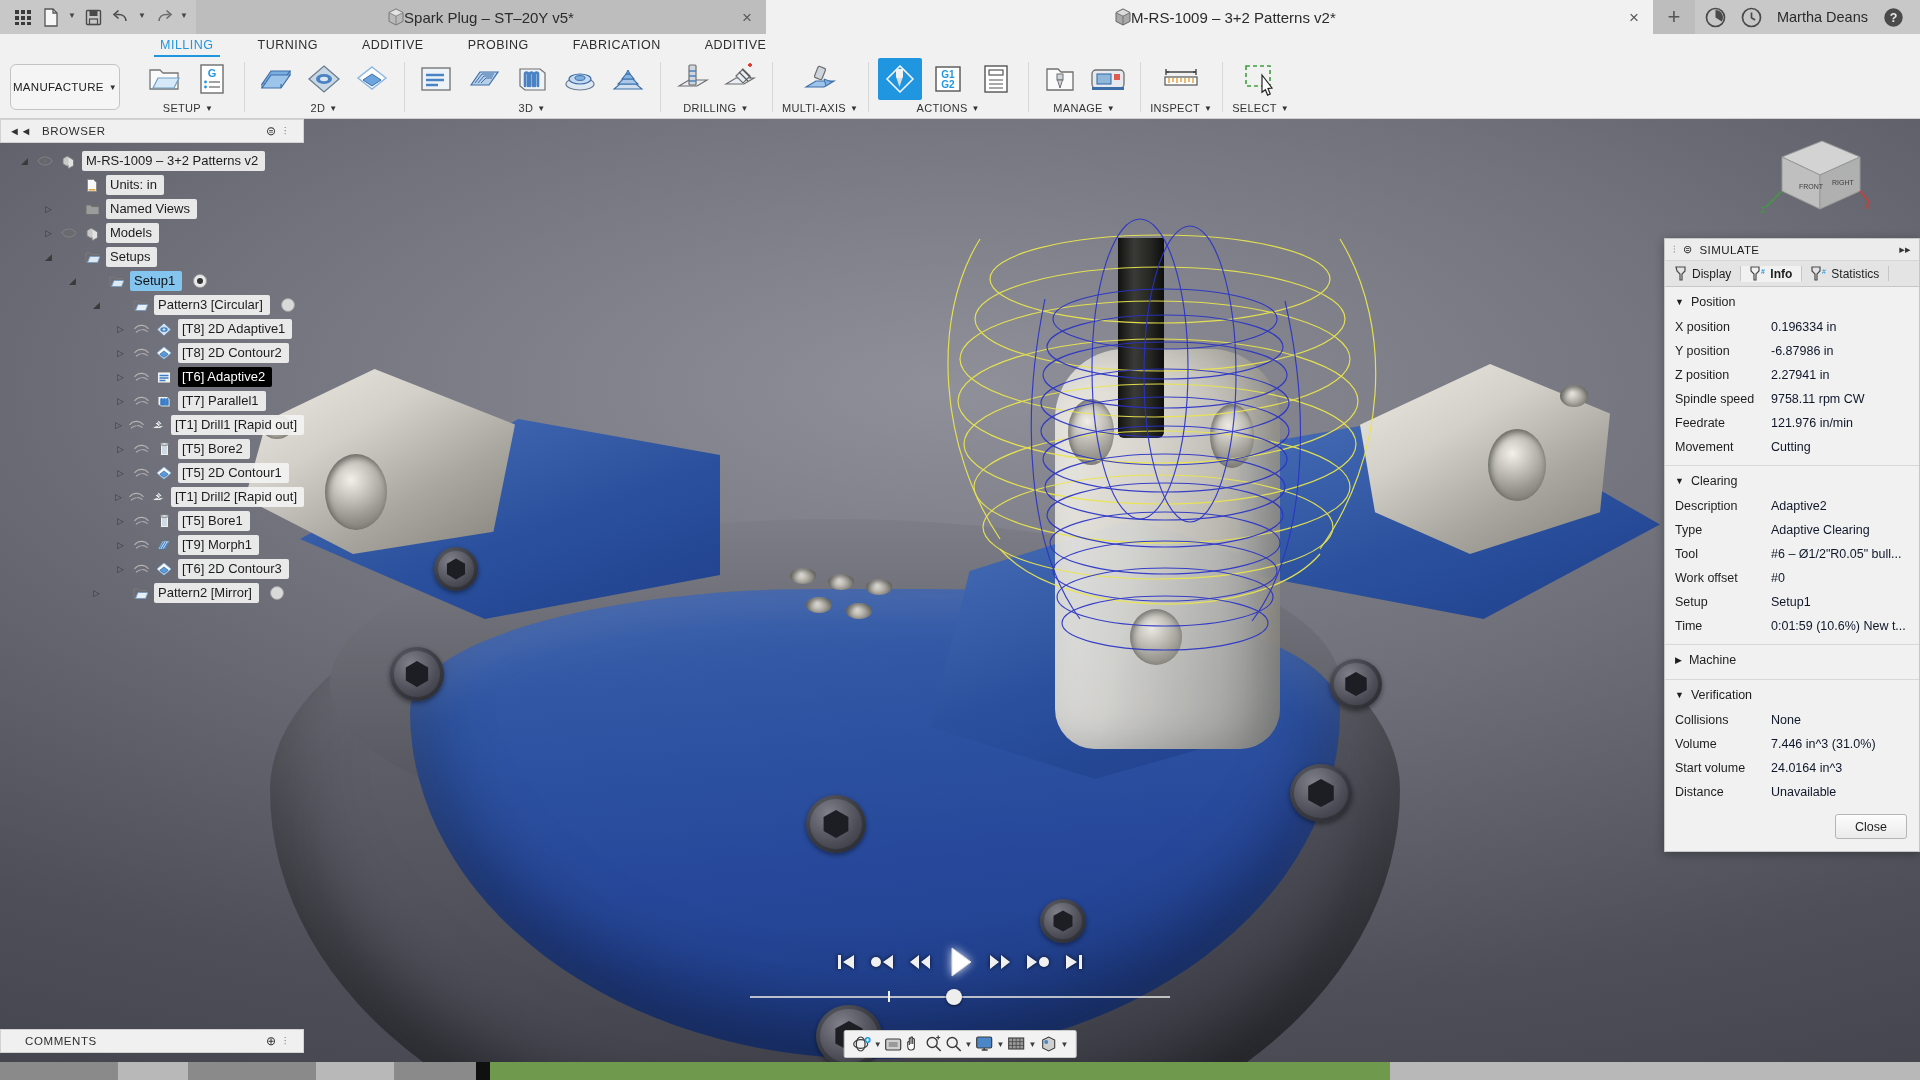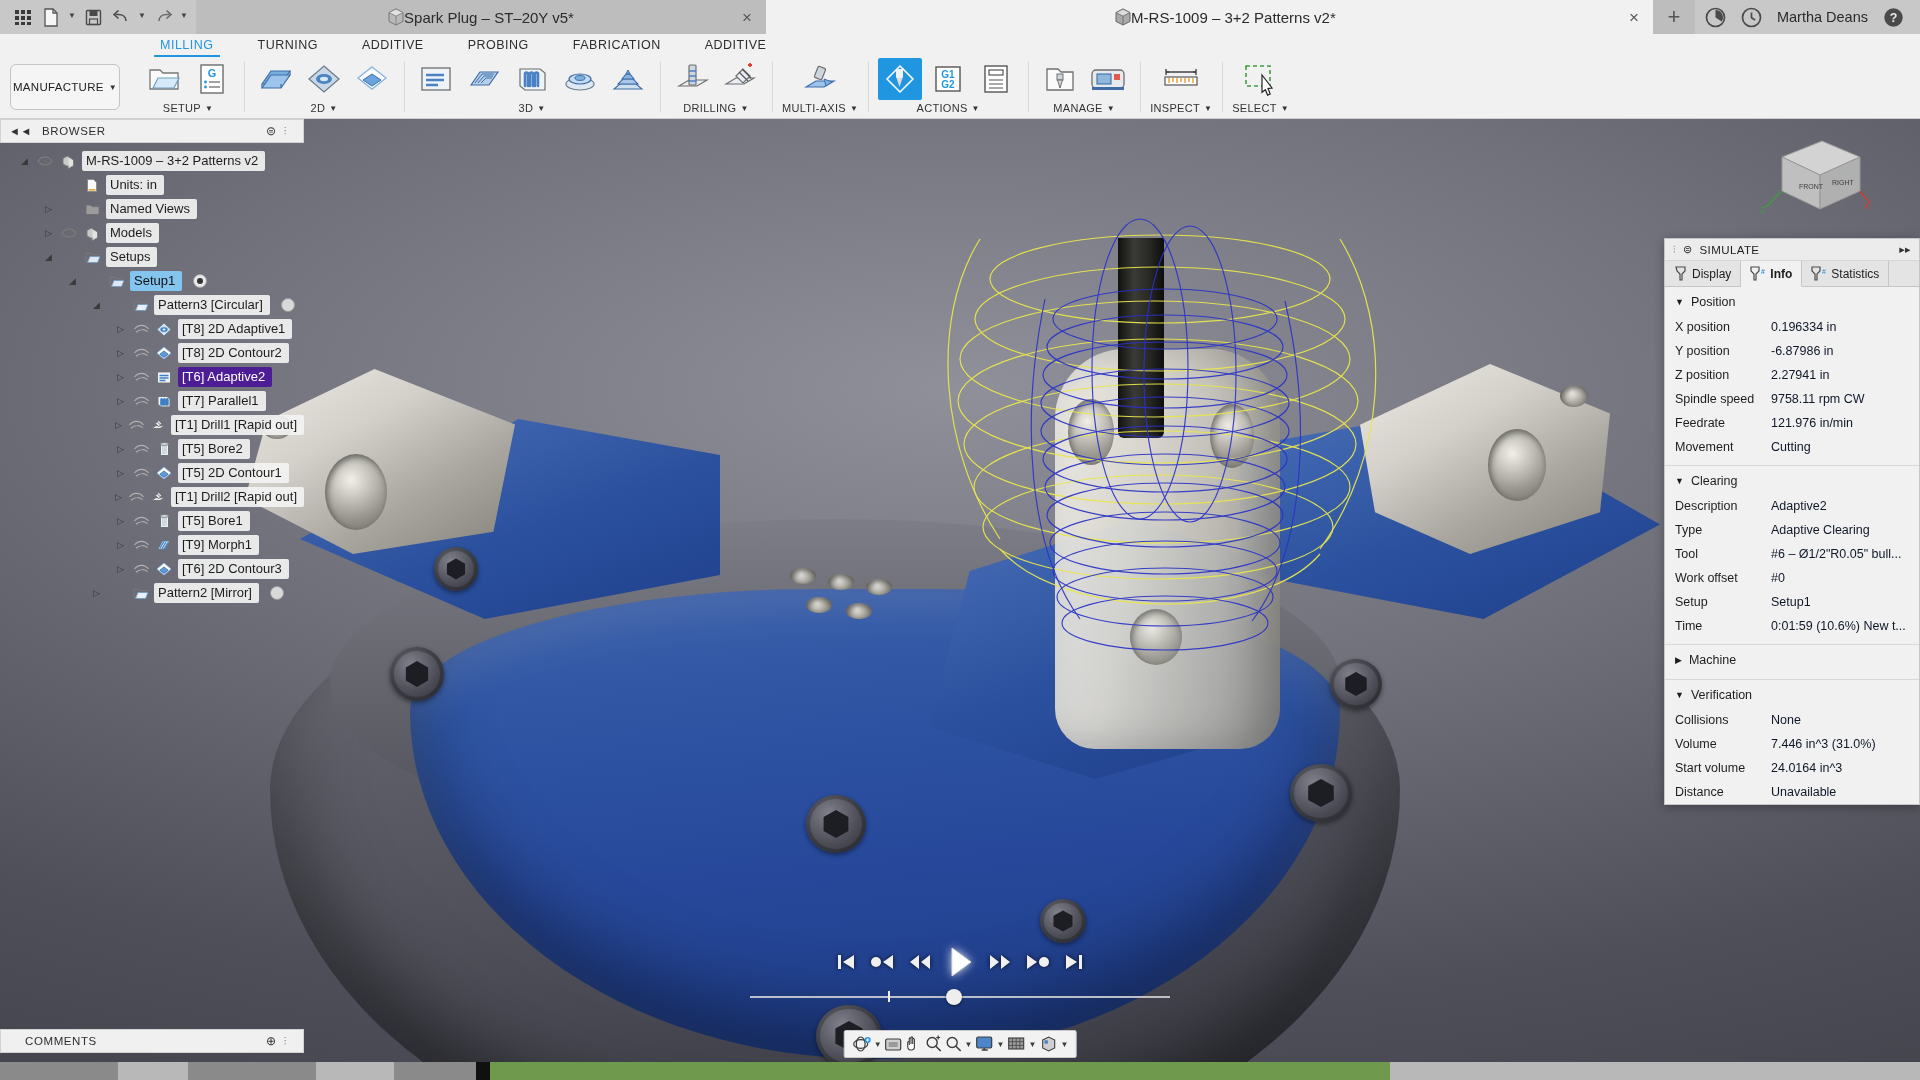--- a/index.html
+++ b/index.html
@@ -184,21 +184,21 @@
     height: 24px; background:#f0f0f0; border:1px solid #d2d2d2;
     display:flex; align-items:center; gap:10px; padding-left: 8px;
     font-size: 11.5px; letter-spacing:.6px; color:#2e2e2e; position:relative;
   }
   .panel-head .dots { position:absolute; right: 16px; display:flex; align-items:center; gap:7px;}
   .tree { padding: 6px 0 0 0; font-size: 13px; color: #1c1c1c; }
   .trow {
     display:flex; align-items:center; height: 24px; gap: 5px; white-space: nowrap;
   }
   .trow .lbl { background: rgba(243,243,243,.92); padding: 2px 7px 3px 4px; border-radius:2px; }
-  .trow.selected .lbl { background:#4c1d95; color:#fff; }
+  .trow.selected .lbl { background:#000000; color:#fff; }
   .trow.sel-light .lbl { background:#84c5f0; color:#111; }
   .arrow { width: 13px; text-align:center; font-size: 9px; color:#3a3a3a; }
   .eye, .tico { width: 18px; display:flex; align-items:center; justify-content:center; }
   .chip { width: 14px; height:14px; border-radius:50%; background:#d9d9d9;
     border:1px solid #9c9c9c; display:inline-block; }
   .chip.dot { background:#e9e9e9; position:relative; }
   .chip.dot::after{content:"";position:absolute;left:3px;top:3px;width:6px;height:6px;border-radius:50%;background:#333;}
 
   .comments {
     position:absolute; left: 0; bottom: 27px; width: 304px;
@@ -210,21 +210,21 @@
     background:#f1f1f1; border:1px solid #c6c6c6;
     box-shadow: 0 2px 10px rgba(0,0,0,.3);
     font-size: 12.5px; color:#1d1d1d;
   }
   .sim-title {
     height: 22px; display:flex; align-items:center; gap:7px; padding: 0 8px;
     background:#ececec; border-bottom:1px solid #d6d6d6; font-size:11.5px; letter-spacing:.4px;
     position:relative;
   }
   .sim-title .exp { position:absolute; right: 8px; font-size: 11px; color:#333; }
-  .sim-tabs { display:flex; height: 26px; border-bottom:1px solid #c6c6c6; background:#e4e4e4; }
+  .sim-tabs { display:flex; height: 26px; border-bottom:1px solid #c6c6c6; background:#e4e4e4;align-items:center; }
   .sim-tab {
     display:flex; align-items:center; gap:5px; padding: 0 9px; font-size:12px;
     border-right:1px solid #c6c6c6; color:#1d1d1d;
   }
   .sim-tab.active { background:#f1f1f1; border-bottom: 1px solid #f1f1f1; margin-bottom:-1px;font-weight:bold; }
   .sec-head {
     display:flex; align-items:center; gap:7px; padding: 8px 10px 6px 10px; font-size:12.5px;
   }
   .sec-head .tri { font-size: 9px; }
   .kv { display:flex; padding: 4px 10px; font-size:12.5px; line-height:16px; }
@@ -1242,20 +1242,23 @@
         <div class="kv">
           <span class="k">Start volume</span>
           <span class="v">24.0164 in^3</span>
         </div>
         <div class="kv">
           <span class="k">Distance</span>
           <span class="v">Unavailable</span>
         </div>
       </div>
 
+    <div class="sim-foot">
+      <div class="btn-close">Close</div>
+    </div>
   </div>
 
   <div class="statusstrip" id="statusstrip">
       <div class="ss" style="background: rgb(138, 138, 138); width: 118px;"></div>
       <div class="ss" style="background: rgb(184, 184, 184); width: 70px;"></div>
       <div class="ss" style="background: rgb(138, 138, 138); width: 128px;"></div>
       <div class="ss" style="background: rgb(184, 184, 184); width: 78px;"></div>
       <div class="ss" style="background: rgb(138, 138, 138); width: 82px;"></div>
       <div class="ss" style="background: rgb(16, 16, 16); width: 14px;"></div>
       <div class="ss" style="background: rgb(111, 154, 78); width: 900px;"></div>

